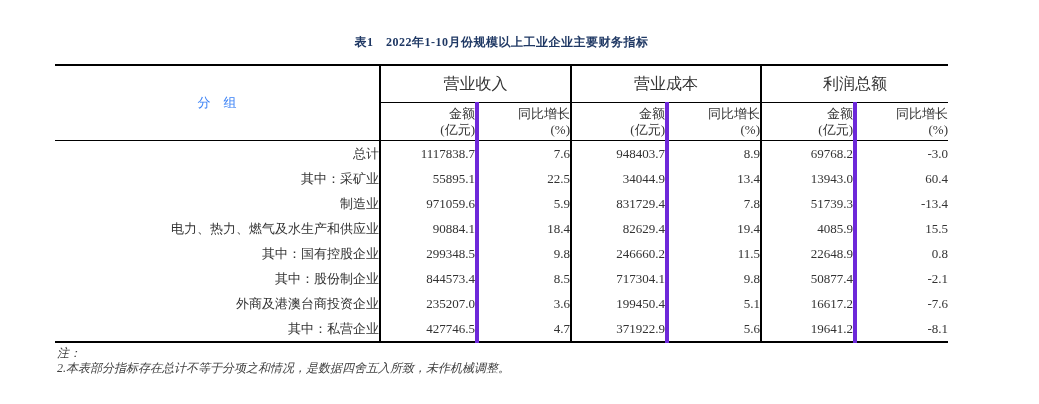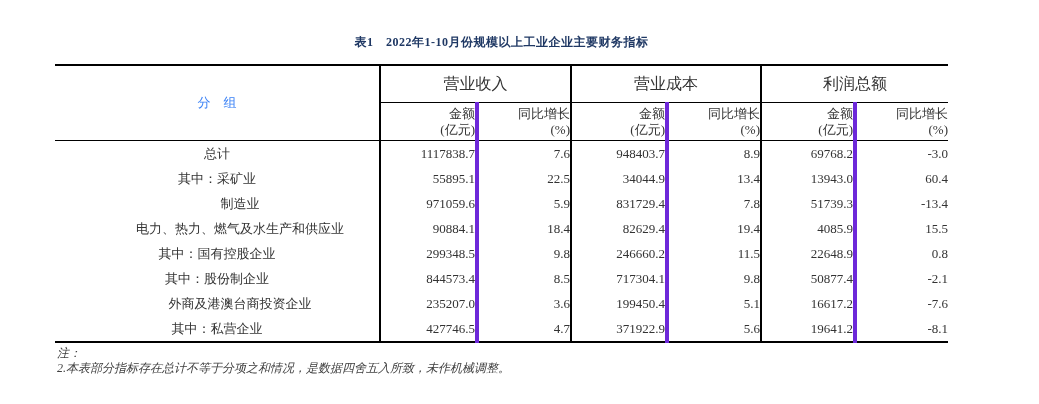--- a/index.html
+++ b/index.html
@@ -18,21 +18,21 @@
     border-top:2px solid #000; border-bottom:2px solid #000;
     font-size:13px; color:#333333;
   }
   table.fin th, table.fin td { padding:0; font-weight:normal; vertical-align:middle; }
   th.group { border-bottom:1px solid #000; text-align:center; font-size:13px; color:#3b82f6; }
   th.h1 { height:36px; border-bottom:1px solid #000; text-align:center; font-size:16px; }
   th.h2 { height:37px; border-bottom:1px solid #000; text-align:right; font-size:13px; line-height:16px; }
   .bl2 { border-left:2px solid #000; }
   .bl1 { border-left:4px solid #6d28d9; }
   tbody td { height:25px; }
-  td.label { text-align:center; padding-left:7px; white-space:nowrap; }
+  td.label { text-align:right; padding-left:7px; white-space:nowrap; }
   tr.sub td.label { padding-left:46px; }
   td.amt { text-align:right; padding-right:11px; }
   td.pct { text-align:right; padding-right:15px; }
   .notes {
     position:absolute; left:57px; top:346px; width:930px;
     font-size:12px; line-height:15px; font-style:italic; color:#404040;
     white-space:nowrap;
   }
 </style>
 </head>

